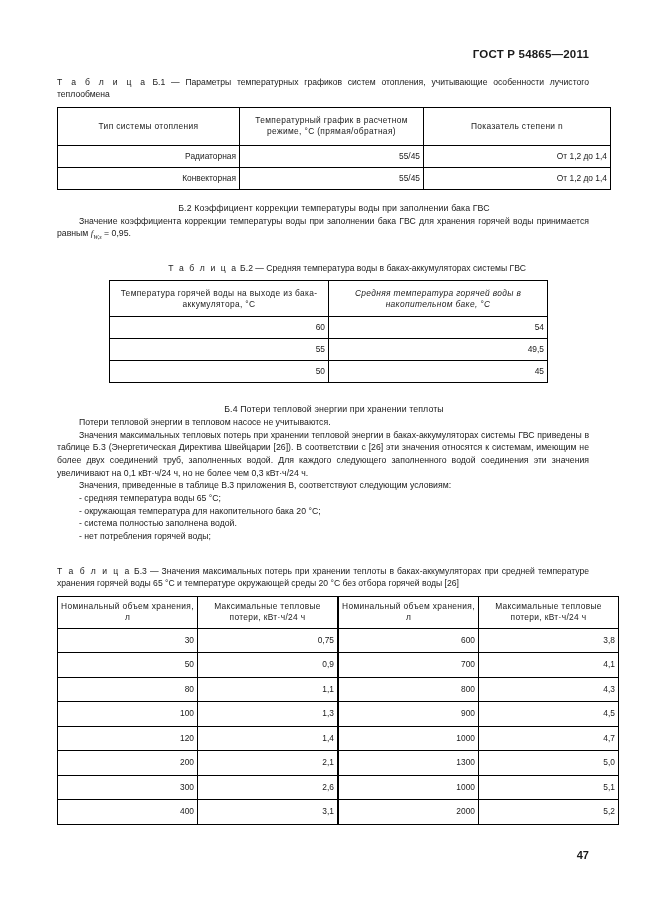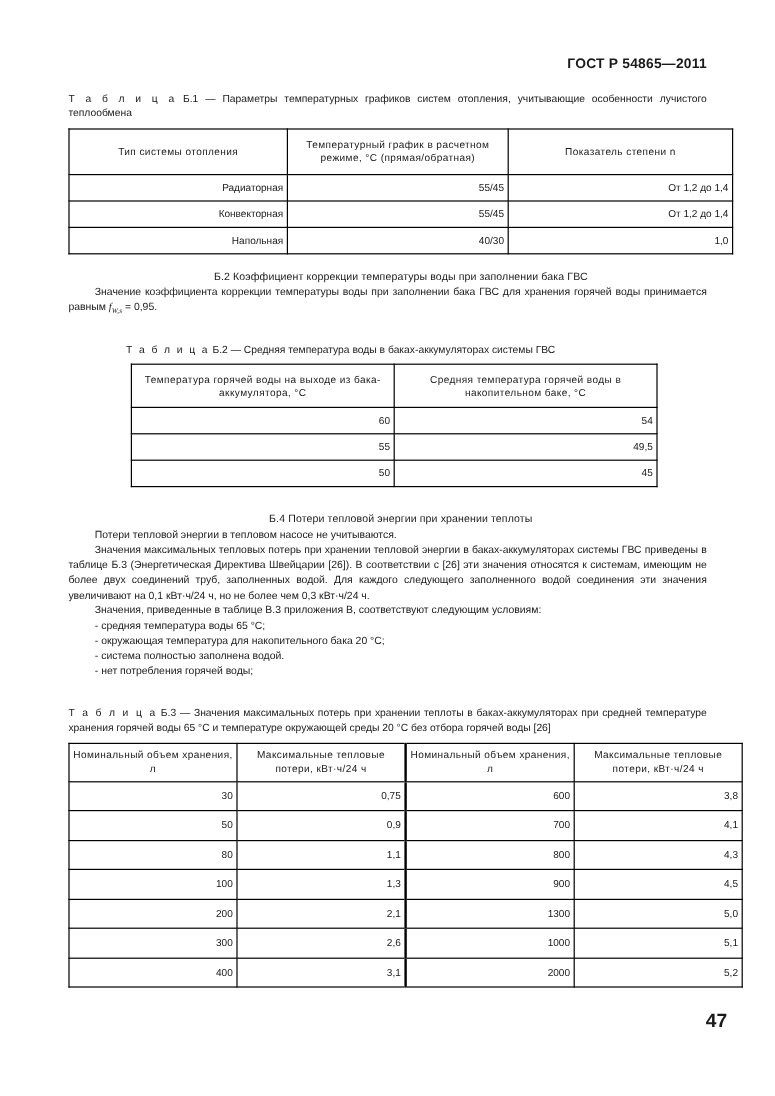--- a/index.html
+++ b/index.html
@@ -48,21 +48,21 @@
     font-size: 8.6px;
     line-height: 12.4px;
     text-align: justify;
     margin: 0 0 6px 0;
   }
   .caption-b1 { margin-top: 0; }
   .caption-b2 {
     margin-top: 18px;
     margin-left: 48px;
     width: 484px;
-    text-align: left;
+    text-align: center;
   }
   .caption-b3 { margin-top: 22px; }
   .sp { letter-spacing: 1.6px; }
 
   
   table.gost {
     border-collapse: collapse;
     table-layout: fixed;
     font-size: 8.4px;
     color: #1a1a1a;
@@ -88,21 +88,21 @@
   #table-b1 .c2 { width: 177px; }
   #table-b1 .c3 { width: 180px; }
 
   
   #table-b2 {
     width: 424px;
     margin-left: 52px;
   }
   #table-b2 thead td { height: 31px; }
   #table-b2 .c1 { width: 212px; }
-  #table-b2 .c2 { width: 212px; }
+  #table-b2 .c2 { width: 212px; font-style: italic; }
 
   
   #table-b3 { width: 532px; }
   #table-b3 thead td { height: 27px; }
   #table-b3 .c1 { width: 133px; }
   #table-b3 .c2 { width: 133px; }
   #table-b3 .c3 { width: 133px; }
   #table-b3 .c4 { width: 133px; }
   #table-b3 .divider-left { border-left-width: 2.6px; }
   #table-b3 tbody td { height: 19.5px; }
@@ -138,23 +138,23 @@
   .formula sub {
     font-size: 6.2px;
     font-style: italic;
     font-family: "Liberation Serif", serif;
   }
   .tight { margin-top: 7px; }
 
   
   .folio {
     position: absolute;
-    right: 40px;
+    right: 57px;
     bottom: 52px;
-    font-size: 16px;
+    font-size: 11px;
     font-weight: bold;
   }
 </style>
 </head>
 <body>
 
 <div class="page">
 
   <div class="doc-header">ГОСТ Р 54865—2011</div>
 
@@ -177,25 +177,20 @@
       <tbody>
         <tr>
           <td>Радиаторная</td>
           <td>55/45</td>
           <td>От 1,2 до 1,4</td>
         </tr>
         <tr>
           <td>Конвекторная</td>
           <td>55/45</td>
           <td>От 1,2 до 1,4</td>
-        </tr>
-        <tr>
-          <td>Напольная</td>
-          <td>40/30</td>
-          <td>1,0</td>
         </tr>
       </tbody>
     </table>
 
     <div class="section">
       <h3 class="sec-title">Б.2 Коэффициент коррекции температуры воды при  заполнении  бака ГВС</h3>
       <p class="para"><span>Значение коэффициента коррекции температуры воды при заполнении бака ГВС для хранения горячей воды  принимается равным  </span><span class="formula"><i>f</i><sub>W,s</sub><span> = 0,95.</span></span></p>
     </div>
 
 
@@ -275,20 +270,26 @@
           <td class="divider-left">800</td>
           <td>4,3</td>
         </tr>
         <tr>
           <td>100</td>
           <td>1,3</td>
           <td class="divider-left">900</td>
           <td>4,5</td>
         </tr>
         <tr>
+          <td>120</td>
+          <td>1,4</td>
+          <td class="divider-left">1000</td>
+          <td>4,7</td>
+        </tr>
+        <tr>
           <td>200</td>
           <td>2,1</td>
           <td class="divider-left">1300</td>
           <td>5,0</td>
         </tr>
         <tr>
           <td>300</td>
           <td>2,6</td>
           <td class="divider-left">1000</td>
           <td>5,1</td>

